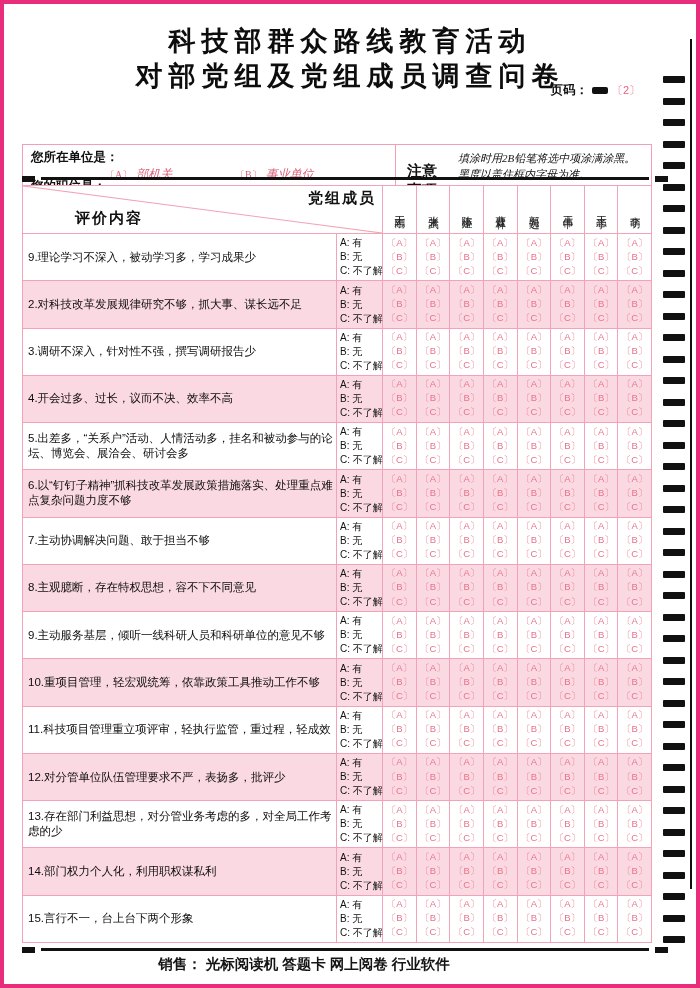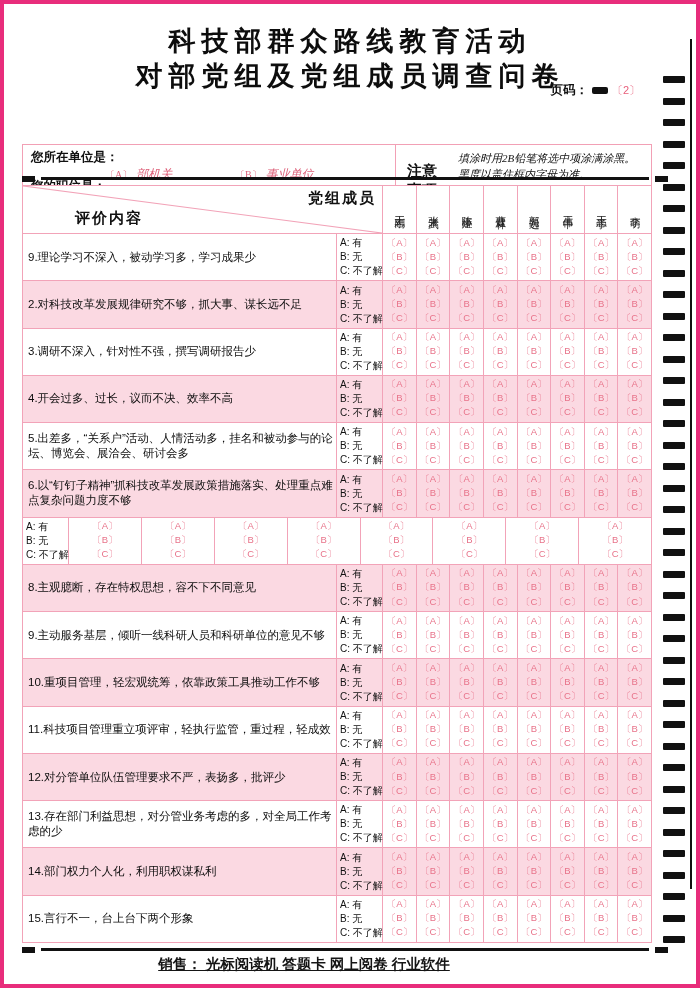--- a/index.html
+++ b/index.html
@@ -53,21 +53,21 @@
   .trow:last-child{border-bottom:none;}
   .trow.alt{background:#fbd9e2;}
   .qcell{width:314px;flex:none;border-right:1px solid #f2a3b8;box-sizing:border-box;
          display:flex;align-items:center;padding:1px 3px 1px 5px;font-size:11.5px;line-height:15px;color:#0d0d0d;}
   .ocell{width:46px;flex:none;border-right:1px solid #f2a3b8;box-sizing:border-box;
          display:flex;flex-direction:column;justify-content:flex-end;padding:2px 0 2px 3px;font-size:10px;color:#111;}
   .ocell span{white-space:nowrap;}
   .bcell{flex:1;border-right:1px solid #f2a3b8;box-sizing:border-box;display:flex;flex-direction:column;
          justify-content:space-around;align-items:center;padding:2px 0;font-size:9.5px;color:#e8738a;}
   
-  .footer{position:absolute;top:951px;left:20px;width:560px;text-align:center;font-size:14.5px;font-weight:bold;color:#151515;text-decoration:underline;}
+  .footer{position:absolute;top:951px;left:20px;width:560px;text-align:center;font-size:14.5px;font-weight:bold;color:#151515;}
   
   .timing-col{position:absolute;top:72px;right:11px;display:flex;flex-direction:column;gap:14.5px;}
   .tmark{width:22px;height:7px;background:#111;border-radius:1px;}
   .vline{position:absolute;top:35px;right:4px;width:2.5px;height:850px;background:#111;}
 </style>
 </head>
 <body>
 
 <div class="page">
 
@@ -417,20 +417,21 @@
             <span>〔B〕</span>
             <span>〔C〕</span>
           </div>
           <div class="bcell">
             <span>〔A〕</span>
             <span>〔B〕</span>
             <span>〔C〕</span>
           </div>
         </div>
         <div class="trow">
+          <div class="qcell">7.主动协调解决问题、敢于担当不够</div>
           <div class="ocell">
             <span>A: 有</span>
             <span>B: 无</span>
             <span>C: 不了解</span>
           </div>
           <div class="bcell">
             <span>〔A〕</span>
             <span>〔B〕</span>
             <span>〔C〕</span>
           </div>

